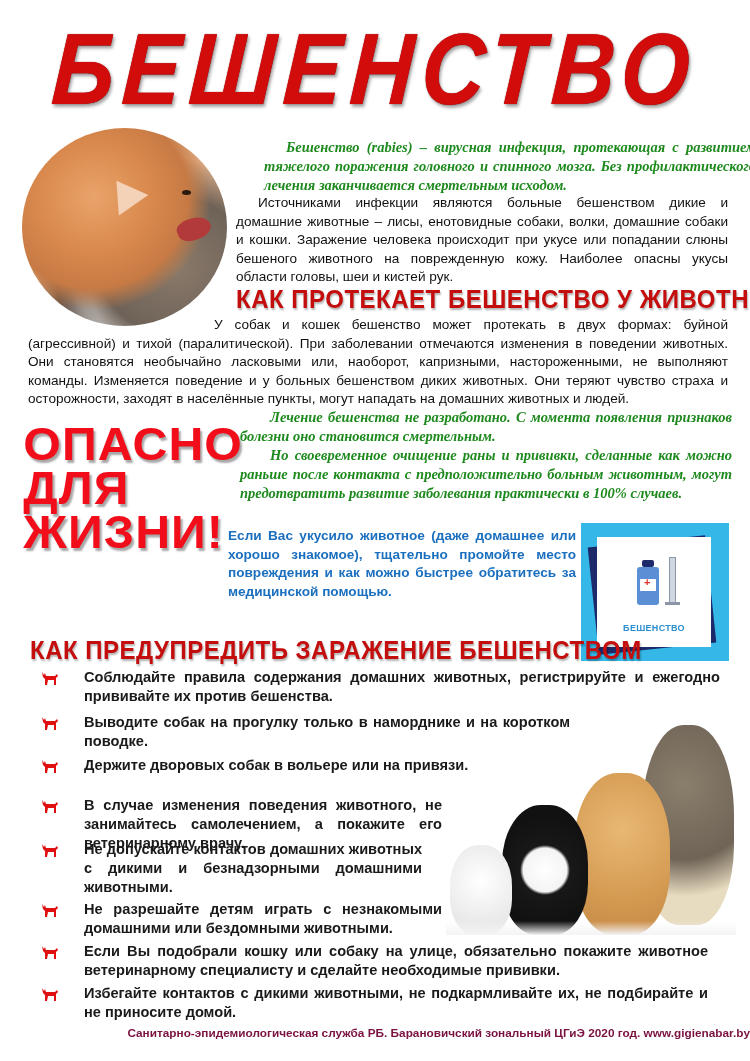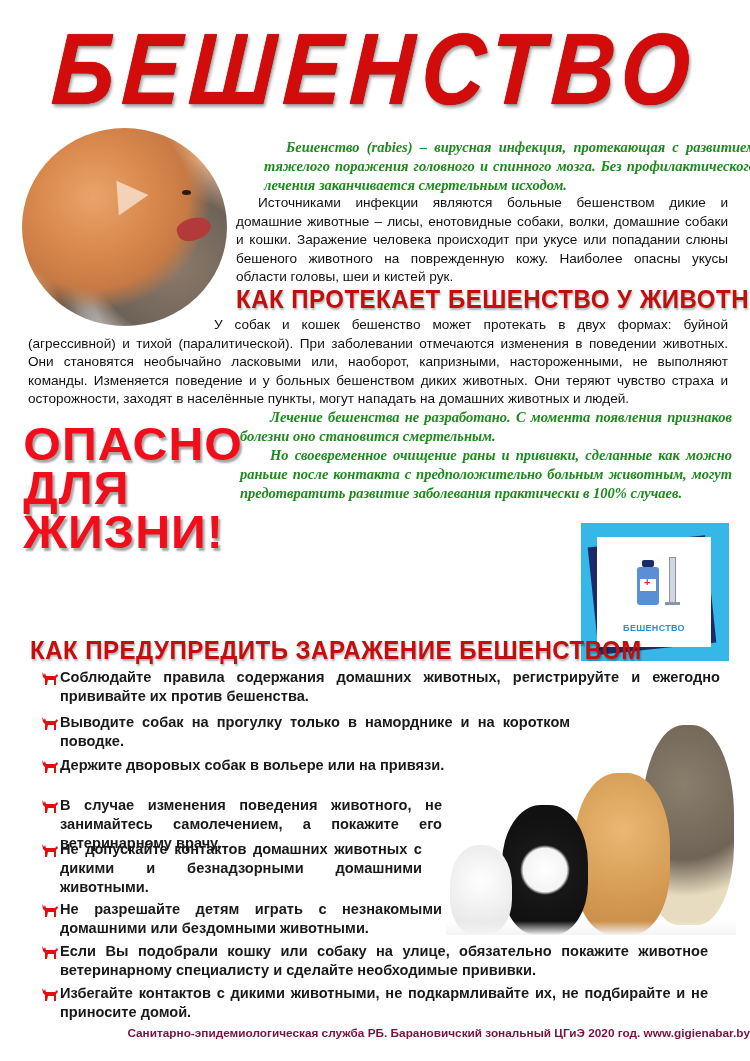--- a/index.html
+++ b/index.html
@@ -93,21 +93,21 @@
   .vcard .bottle .lbl { position: absolute; left: 3px; top: 12px; width: 16px; height: 12px; background: #fff; }
   .vcard .bottle .lbl::after { content: "+"; position: absolute; left: 4px; top: -3px; color: #e0302a; font-size: 11px; font-weight: 700; }
   .vcard .syringe { position: absolute; left: 72px; top: 20px; width: 5px; height: 46px; background: #cfd6e0; border: 1px solid #8a96a8; }
   .vcard .syringe::after { content: ""; position: absolute; left: -5px; top: 44px; width: 15px; height: 3px; background: #8a96a8; }
   .vcard .caption { position: absolute; left: 0; top: 86px; width: 114px; text-align: center; font-size: 9px; font-weight: 700; color: #2a8fcf; letter-spacing: 0.3px; }
 
   
   .list { left: 40px; top: 668px; width: 680px; margin: 0; padding: 0; list-style: none; }
   .list li { position: absolute; left: 0; font-weight: 700; font-size: 14.6px; line-height: 19px; color: #1a1a1a; text-align: justify; }
   .list li .icon { position: absolute; left: 0; top: 2px; width: 20px; height: 16px; }
-  .list li .txt { display: block; margin-left: 20px; }
+  .list li .txt { display: block; margin-left: 44px; }
 
   
   .dogs { left: 446px; top: 725px; width: 290px; height: 210px; }
   .dog { position: absolute; border-radius: 45% 45% 40% 40%; }
   .d1 { left: 4px;  top: 120px; width: 62px; height: 90px; background: radial-gradient(circle at 50% 40%, #ffffff, #e9e9e9 70%); }
   .d2 { left: 56px; top: 80px; width: 86px; height: 130px; background: radial-gradient(circle at 50% 50%, #ffffff 0%, #f4f4f4 28%, #181818 32%, #111 70%); }
   .d3 { left: 128px; top: 48px; width: 96px; height: 162px; background: radial-gradient(circle at 50% 35%, #e8b874, #d49a52 60%, #c48842); }
   .d4 { left: 196px; top: 0px; width: 92px; height: 200px; background: radial-gradient(circle at 45% 30%, #8a7e6c, #6f6456 50%, #e8dcc0 75%); }
   .dogs .snow { position: absolute; left: 0; top: 196px; width: 290px; height: 14px; background: linear-gradient(#fff0, #f4f4f6); }
 
@@ -139,20 +139,21 @@
   <div>ДЛЯ</div>
   <div>ЖИЗНИ!</div>
 </div>
 
 <div class="abs treatment">
   <p>Лечение бешенства не разработано. С момента появления признаков болезни оно становится смертельным.</p>
   <p>Но своевременное очищение раны и прививки, сделанные как можно раньше после контакта с предположительно больным животным, могут предотвратить развитие заболевания практически в 100% случаев.</p>
 </div>
 
 <div class="abs bite">
+  <p class="first">Если Вас укусило животное (даже домашнее или хорошо знакомое), тщательно промойте место повреждения и как можно быстрее обратитесь за медицинской помощью.</p>
 </div>
 
 <div class="abs vcard">
   <div class="back"></div>
   <div class="front">
     <div class="bottle">
         <div class="lbl"></div>
       </div>
     <div class="syringe"></div>
     <div class="caption">БЕШЕНСТВО</div>

